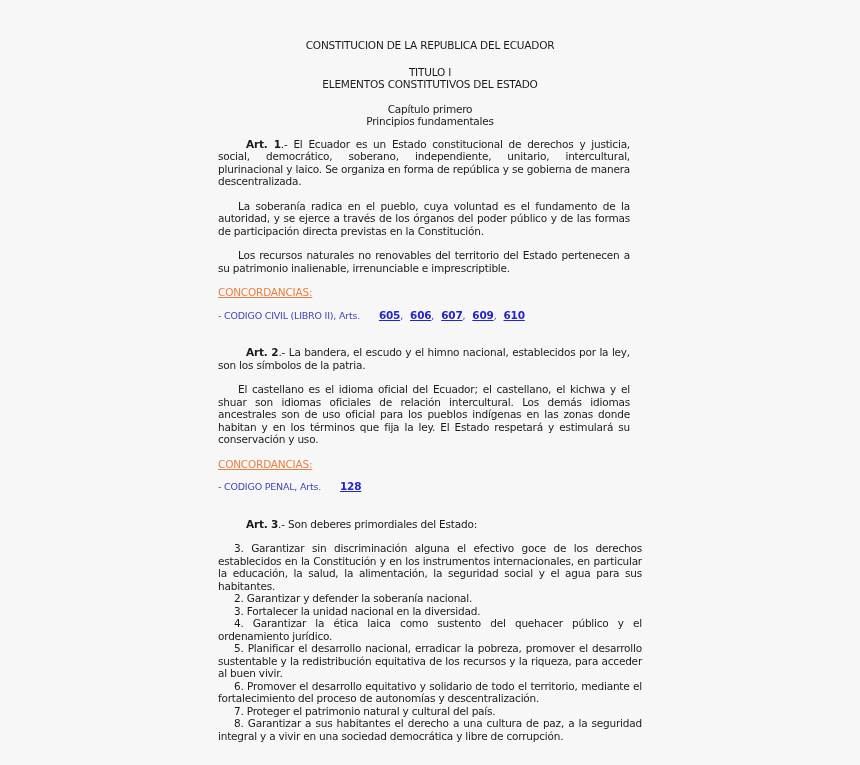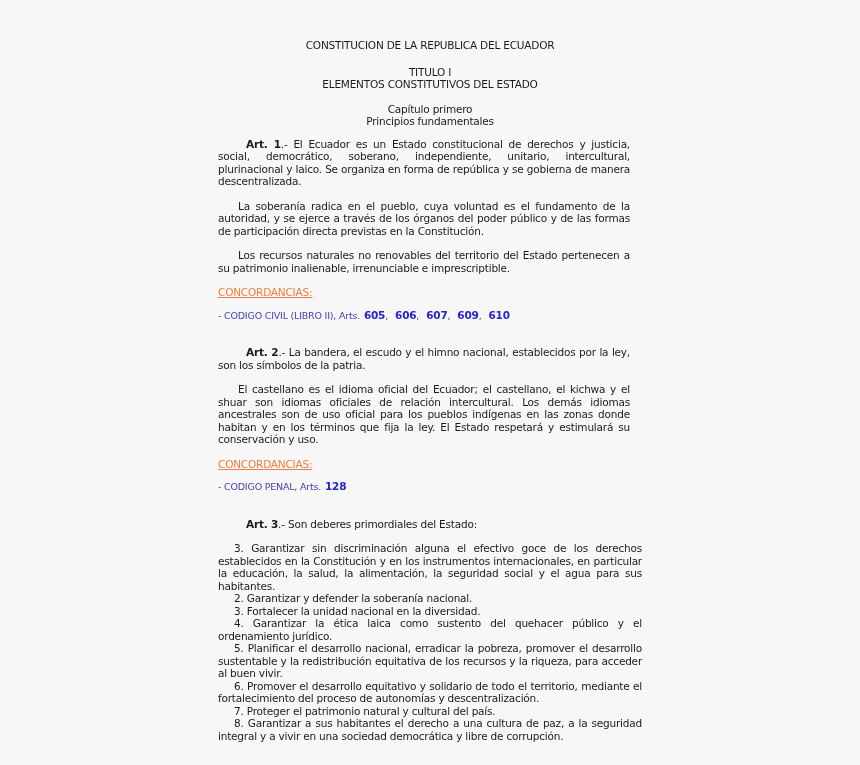--- a/index.html
+++ b/index.html
@@ -48,26 +48,27 @@
     cursor: pointer;
   }
   .conc-line {
     margin: 10px 0 0 0;
     text-align: left;
     text-indent: 0;
     font-size: 9.5px;
   }
   .conc-source {
     color: var(--link-source, #4343b5);
-    margin-right: 1px;
+    margin-right: 16px;
   }
   a.art-link {
     color: var(--link-number, #2424cc);
     font-weight: bold;
     font-size: 10.5px;
+    text-decoration: underline;
     cursor: pointer;
   }
   .sep {
     color: var(--link-source, #4343b5);
     margin-right: 7px;
   }
 </style>
 </head>
 <body>
 

